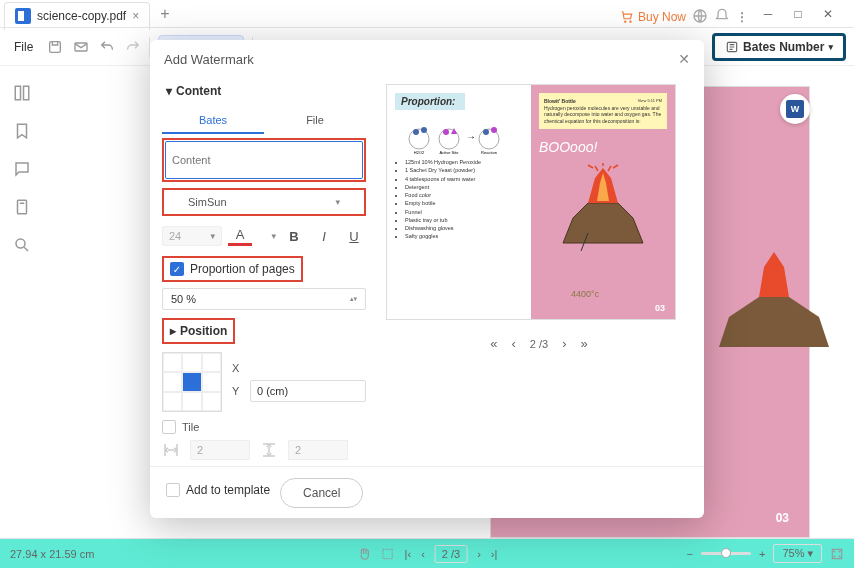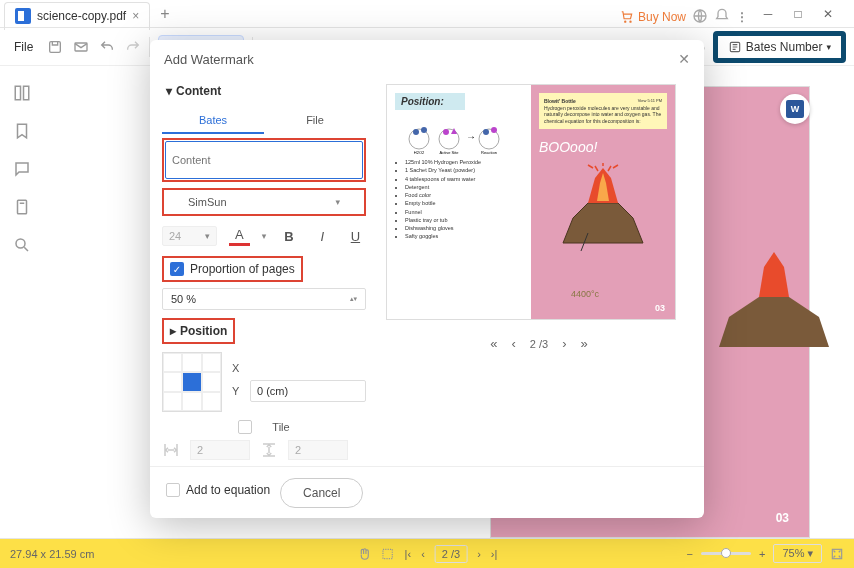--- a/index.html
+++ b/index.html
@@ -17,21 +17,21 @@
 .win-ctrl { display: flex; gap: 2px; }
 .win-btn { width: 28px; height: 20px; display: flex; align-items: center; justify-content: center; color: #666; }
 
 
 .menubar { height: 38px; display: flex; align-items: center; padding: 0 8px; gap: 8px; border-bottom: 1px solid #eee; position: relative; }
 .menu-item { color: #333; padding: 4px 6px; }
 .edit-all { background: #eaf1ff; border: 1px solid #c9dbff; color: #2c6fd8; border-radius: 4px; padding: 4px 10px; display: flex; align-items: center; gap: 4px; }
 .edit-all svg { width: 14px; height: 14px; }
 .toolbar-icons { display: flex; gap: 10px; color: #888; }
 .menubar-right { margin-left: auto; display: flex; align-items: center; gap: 8px; }
-.bates { border: 5px solid #0c4a6e; padding: 4px 10px; border-radius: 4px; display: flex; align-items: center; gap: 4px; }
+.bates { border: 3px solid #0c4a6e; padding: 4px 10px; border-radius: 4px; display: flex; align-items: center; gap: 4px; font-weight: bold; }
 
 
 .left-sidebar { position: absolute; left: 0; top: 70px; width: 44px; height: 460px; display: flex; flex-direction: column; align-items: center; gap: 20px; padding-top: 14px; color: #888; }
 .ls-icon { width: 18px; height: 18px; }
 .doc-preview { position: absolute; right: 44px; top: 86px; width: 320px; height: 452px; background: #e39fb7; border: 1px solid #ddd; z-index: 0; }
 .doc-corner { position: absolute; right: 20px; bottom: 12px; color: #fff; font-weight: bold; }
 .doc-text { position: absolute; bottom: 30px; left: 120px; color: #874; font-size: 16px; }
 
 
 .right-float { position: absolute; right: 44px; top: 94px; width: 30px; height: 30px; background: #fff; border-radius: 15px; box-shadow: 0 1px 4px rgba(0,0,0,0.2); display: flex; align-items: center; justify-content: center; z-index: 5; }
@@ -53,40 +53,40 @@
 
 .tab-row { display: flex; margin: 4px 0; }
 .mini-tab { flex: 1; text-align: center; padding: 6px; font-size: 11px; color: #555; cursor: pointer; }
 .mini-tab.active { color: #2c6fd8; border-bottom: 2px solid #2c6fd8; }
 
 .content-input { width: 100%; height: 38px; border: 1px solid #2c6fd8; border-radius: 2px; padding: 4px 6px; font-size: 11px; margin-bottom: 4px; }
 .redbox { border: 2px solid #d43; padding: 1px; }
 .select-row { display: flex; align-items: center; border: 1px solid #ddd; border-radius: 2px; padding: 5px 23px; width: 100%; margin-bottom: 8px; font-size: 11px; color: #555; }
 .caret { margin-left: auto; color: #888; font-size: 9px; }
 
-.font-ctrl { display: flex; align-items: center; gap: 12px; margin-bottom: 8px; }
+.font-ctrl { display: flex; align-items: center; gap: 6px; margin-bottom: 8px; }
 .font-size { display: flex; align-items: center; border: 1px solid #eee; background: #f7f7f7; padding: 3px 6px; width: 60px; font-size: 11px; color: #aaa; border-radius: 2px; }
 .font-btn { width: 24px; height: 24px; display: flex; align-items: center; justify-content: center; color: #555; font-size: 13px; }
 
 .chk-row { display: flex; align-items: center; gap: 6px; margin-bottom: 6px; }
 .chk { width: 14px; height: 14px; background: #2c6fd8; border-radius: 2px; display: flex; align-items: center; justify-content: center; color: #fff; font-size: 10px; }
 .chk-empty { width: 14px; height: 14px; border: 1px solid #ccc; border-radius: 2px; }
 
 .pct-row { display: flex; align-items: center; border: 1px solid #ddd; padding: 4px 8px; border-radius: 2px; font-size: 11px; width: 100%; margin-bottom: 8px; }
 
 .pos-grid-row { display: flex; gap: 10px; margin-bottom: 8px; }
 .pos-grid { width: 60px; height: 60px; border: 1px solid #ddd; display: grid; grid-template-columns: repeat(3,1fr); grid-template-rows: repeat(3,1fr); }
 .pos-cell { border: 1px solid #eee; }
 .pos-cell.sel { background: #2c6fd8; }
 .pos-xy { flex: 1; display: flex; flex-direction: column; gap: 6px; justify-content: center; }
 .xy-row { display: flex; align-items: center; gap: 6px; }
 .xy-lbl { width: 12px; font-size: 11px; color: #555; }
 .xy-inp { flex: 1; border: 1px solid #ddd; padding: 4px 6px; font-size: 11px; border-radius: 2px; }
 
-.tile-row { display: flex; align-items: center; gap: 20px; margin-bottom: 6px; font-size: 11px; color: #555; justify-content: center; }
+.tile-row { display: flex; align-items: center; gap: 6px; margin-bottom: 6px; font-size: 11px; color: #555; }
 .spacing-row { display: flex; gap: 10px; align-items: center; }
 .sp-icon { width: 18px; height: 18px; color: #aaa; }
 .sp-inp { width: 60px; border: 1px solid #eee; background: #f7f7f7; padding: 3px 6px; font-size: 11px; color: #aaa; }
 
 
 .preview-page { width: 290px; height: 236px; border: 1px solid #ddd; background: #e39fb7; margin-top: 6px; display: flex; }
 .pv-left { width: 50%; background: #fff; padding: 8px; font-size: 6px; color: #333; display: flex; flex-direction: column; gap: 4px; }
 .pv-mat { background: #cfeaf0; padding: 3px 6px; font-weight: bold; font-style: italic; font-size: 10px; display: inline-block; width: 70px; }
 .pv-mol { height: 40px; display: flex; gap: 4px; align-items: center; justify-content: center; }
 .pv-list { font-size: 5.5px; line-height: 1.5; }
@@ -99,21 +99,21 @@
 
 .pager { display: flex; justify-content: center; align-items: center; gap: 14px; margin-top: 16px; color: #666; }
 .pager span { font-size: 13px; }
 
 .dlg-footer { height: 52px; display: flex; align-items: center; padding: 0 16px; border-top: 1px solid #eee; }
 .btn { padding: 7px 22px; border-radius: 16px; font-size: 12px; cursor: pointer; }
 .btn-apply { background: #c9dcf8; color: #fff; margin-left: auto; }
 .btn-cancel { background: #fff; border: 1px solid #ccc; color: #555; margin-left: 10px; }
 
 
-.statusbar { position: absolute; left: 0; right: 0; bottom: 0; height: 30px; background: #fde047; border-top: 1px solid #e5e5e5; display: flex; align-items: center; padding: 0 10px; font-size: 11px; color: #666; }
+.statusbar { position: absolute; left: 0; right: 0; bottom: 0; height: 30px; background: #5eead4; border-top: 1px solid #e5e5e5; display: flex; align-items: center; padding: 0 10px; font-size: 11px; color: #666; }
 .statusbar .center { position: absolute; left: 50%; transform: translateX(-50%); display: flex; align-items: center; gap: 10px; }
 .statusbar .right { margin-left: auto; display: flex; align-items: center; gap: 8px; }
 .zoom-slider { width: 50px; height: 3px; background: #ddd; position: relative; border-radius: 2px; }
 .zoom-thumb { width: 10px; height: 10px; background: #fff; border: 1px solid #aaa; border-radius: 50%; position: absolute; top: -4px; left: 20px; }
 .page-box { border: 1px solid #ddd; padding: 2px 6px; border-radius: 2px; }
 .zoom-box { border: 1px solid #ddd; padding: 2px 8px; border-radius: 2px; }
 
 svg { display: block; }
 </style>
 </head>
@@ -335,21 +335,21 @@
         <div class="sp-inp">2</div>
       </div>
 
       
       
     </div>
 
     <div class="dlg-right">
       <div class="preview-page">
         <div class="pv-left">
-          <div class="pv-mat">Position:</div>
+          <div class="pv-mat">Proportion:</div>
           <div class="pv-mol">
             <svg width="110" height="40" viewBox="0 0 110 40">
                 <circle cx="15" cy="25" r="10" fill="#fff" stroke="#aaa"></circle>
                 <circle cx="12" cy="18" r="3" fill="#46a"></circle>
                 <circle cx="20" cy="16" r="3" fill="#46a"></circle>
                 <text x="15" y="40" font-size="4" text-anchor="middle">H2O2</text>
                 <circle cx="45" cy="25" r="10" fill="#fff" stroke="#aaa"></circle>
                 <circle cx="42" cy="18" r="3" fill="#b4c"></circle>
                 <polygon points="50,14 53,20 47,20" fill="#b4c"></polygon>
                 <text x="45" y="40" font-size="4" text-anchor="middle">Active Site</text>
@@ -400,21 +400,21 @@
         <span>‹</span>
         <span style="font-size:11px;">2 /3</span>
         <span>›</span>
         <span>»</span>
       </div>
     </div>
   </div>
   <div class="dlg-footer">
     <div class="chk-row">
       <span class="chk-empty"></span>
-      <span>Add to equation</span>
+      <span>Add to template</span>
     </div>
     <div class="btn btn-cancel">Cancel</div>
   </div>
 </div>
 
 <div class="statusbar">
   <span>27.94 x 21.59 cm</span>
   <div class="center">
     <svg width="14" height="14" viewBox="0 0 24 24" fill="none" stroke="#999" stroke-width="2">
         <path d="M8 12V6a2 2 0 014 0v6M12 10V5a2 2 0 014 0v7M16 12V7a2 2 0 014 0v8a6 6 0 01-12 0v-2"></path>

